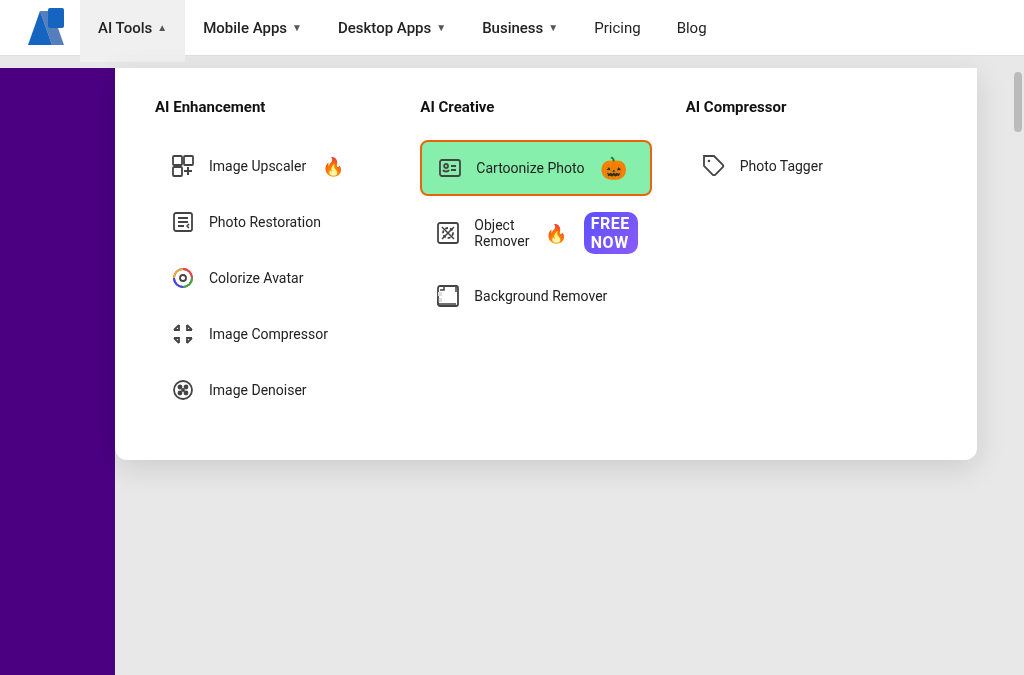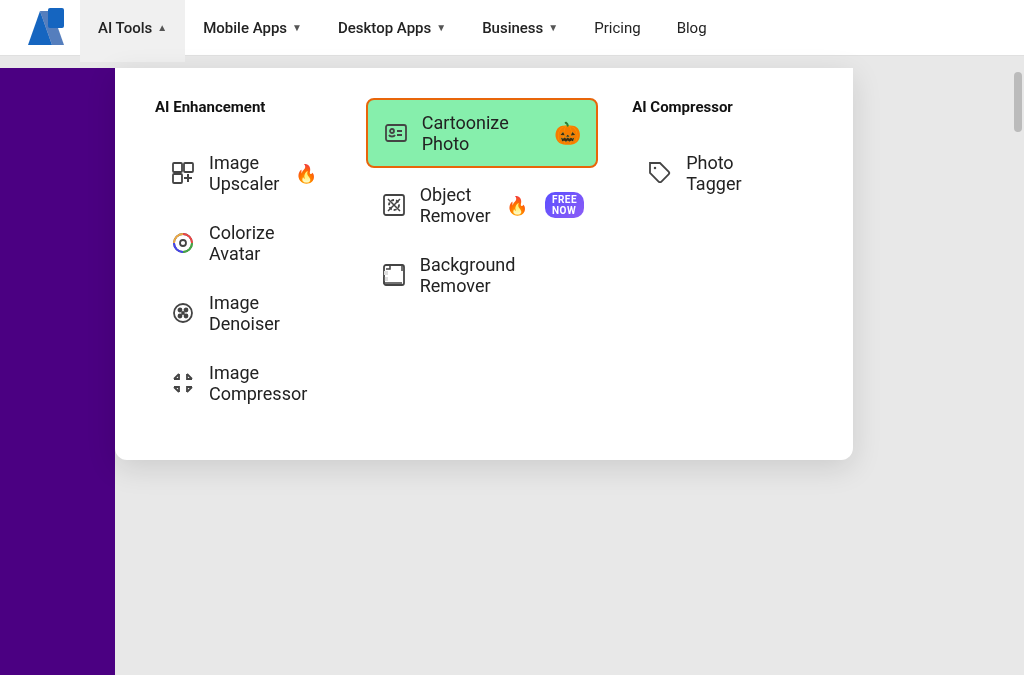--- a/index.html
+++ b/index.html
@@ -89,21 +89,21 @@
 
     .nav-item.pricing, .nav-item.blog {
       font-weight: 400;
     }
 
     
     .dropdown-panel {
       position: absolute;
       top: 68px;
       left: 115px;
-      width: 738px;
+      width: 862px;
       background: #fff;
       border-radius: 0 0 12px 12px;
       box-shadow: 0 8px 30px rgba(0,0,0,0.12);
       padding: 30px 40px 40px 40px;
       z-index: 20;
       display: flex;
       gap: 14px;
     }
 
     .dropdown-col {
@@ -140,29 +140,29 @@
       height: 28px;
       display: flex;
       align-items: center;
       justify-content: center;
       flex-shrink: 0;
       font-size: 20px;
       color: #444;
     }
 
     .menu-label {
-      font-size: 18px;
+      font-size: 14px;
       color: #222;
       font-weight: 400;
     }
 
     .badge-free {
       background: linear-gradient(135deg, #5b4fff, #8b5cf6);
       color: #fff;
-      font-size: 10px;
+      font-size: 16px;
       font-weight: 700;
       padding: 2px 7px;
       border-radius: 10px;
       margin-left: 4px;
       text-transform: uppercase;
       letter-spacing: 0.5px;
     }
 
     .fire-emoji {
       font-size: 18px;
@@ -248,61 +248,72 @@
           <rect x="2" y="2" width="9" height="9" rx="1"></rect>
           <rect x="13" y="2" width="9" height="9" rx="1"></rect>
           <rect x="2" y="13" width="9" height="9" rx="1"></rect>
           <path d="M13 17h8M17 13v8" stroke-width="2"></path>
         </svg>
       </div>
       <span class="menu-label">Image Upscaler</span>
       <span class="fire-emoji">🔥</span>
     </div>
 
+    <div class="menu-item">
+      <div class="menu-icon">
+        <svg width="24" height="24" viewBox="0 0 24 24" fill="none" stroke="#444" stroke-width="1.8">
+          <rect x="3" y="3" width="18" height="18" rx="2"></rect>
+          <path d="M7 8h10M7 12h10M7 16h6"></path>
+          <path d="M18 14l-2 2 2 2" stroke-width="1.5"></path>
+        </svg>
+      </div>
+      <span class="menu-label">Photo Restoration</span>
+    </div>
 
     <div class="menu-item">
       <div class="menu-icon">
         <svg width="24" height="24" viewBox="0 0 24 24" fill="none" stroke="#444" stroke-width="1.8">
           <circle cx="12" cy="12" r="9"></circle>
           <path d="M12 3 A9 9 0 0 1 21 12" stroke="#e44" stroke-width="2"></path>
           <path d="M21 12 A9 9 0 0 1 12 21" stroke="#4a4" stroke-width="2"></path>
           <path d="M12 21 A9 9 0 0 1 3 12" stroke="#44e" stroke-width="2"></path>
           <path d="M3 12 A9 9 0 0 1 12 3" stroke="#ea4" stroke-width="2"></path>
           <circle cx="12" cy="12" r="3" fill="#fff" stroke="#444"></circle>
         </svg>
       </div>
       <span class="menu-label">Colorize Avatar</span>
     </div>
 
     <div class="menu-item">
       <div class="menu-icon">
         <svg width="24" height="24" viewBox="0 0 24 24" fill="none" stroke="#444" stroke-width="1.8">
+          <path d="M8 3v5H3M21 8l-5-5M16 21v-5h5M3 16l5 5"></path>
+          <path d="M3 8l5-5M8 21v-5H3M16 3v5h5M21 16l-5 5"></path>
+        </svg>
+      </div>
+      <span class="menu-label">Image Compressor</span>
+    </div>
+
+    <div class="menu-item">
+      <div class="menu-icon">
+        <svg width="24" height="24" viewBox="0 0 24 24" fill="none" stroke="#444" stroke-width="1.8">
           <circle cx="12" cy="12" r="9"></circle>
           <circle cx="9" cy="9" r="1.5" fill="#444"></circle>
           <circle cx="15" cy="9" r="1.5" fill="#444"></circle>
           <circle cx="9" cy="15" r="1.5" fill="#444"></circle>
           <circle cx="15" cy="15" r="1.5" fill="#444"></circle>
           <circle cx="12" cy="12" r="1" fill="#444"></circle>
         </svg>
       </div>
       <span class="menu-label">Image Denoiser</span>
     </div>
-
-    <div class="menu-item">
-      <div class="menu-icon">
-        <svg width="24" height="24" viewBox="0 0 24 24" fill="none" stroke="#444" stroke-width="1.8">
-          <path d="M8 3v5H3M21 8l-5-5M16 21v-5h5M3 16l5 5"></path>
-          <path d="M3 8l5-5M8 21v-5H3M16 3v5h5M21 16l-5 5"></path>
-        </svg>
-      </div>
-      <span class="menu-label">Image Compressor</span>
-    </div>
   </div>
 
   <div class="dropdown-col">
+    <div class="col-title">AI Creative</div>
 
 
     <div class="menu-item highlighted">
       <div class="menu-icon">
         <svg width="24" height="24" viewBox="0 0 24 24" fill="none" stroke="#444" stroke-width="1.8">
           <rect x="2" y="4" width="20" height="16" rx="2"></rect>
           <circle cx="8" cy="10" r="2"></circle>
           <path d="M13 10h5M13 14h5M5 14c1 2 5 2 6 0"></path>
         </svg>
       </div>

